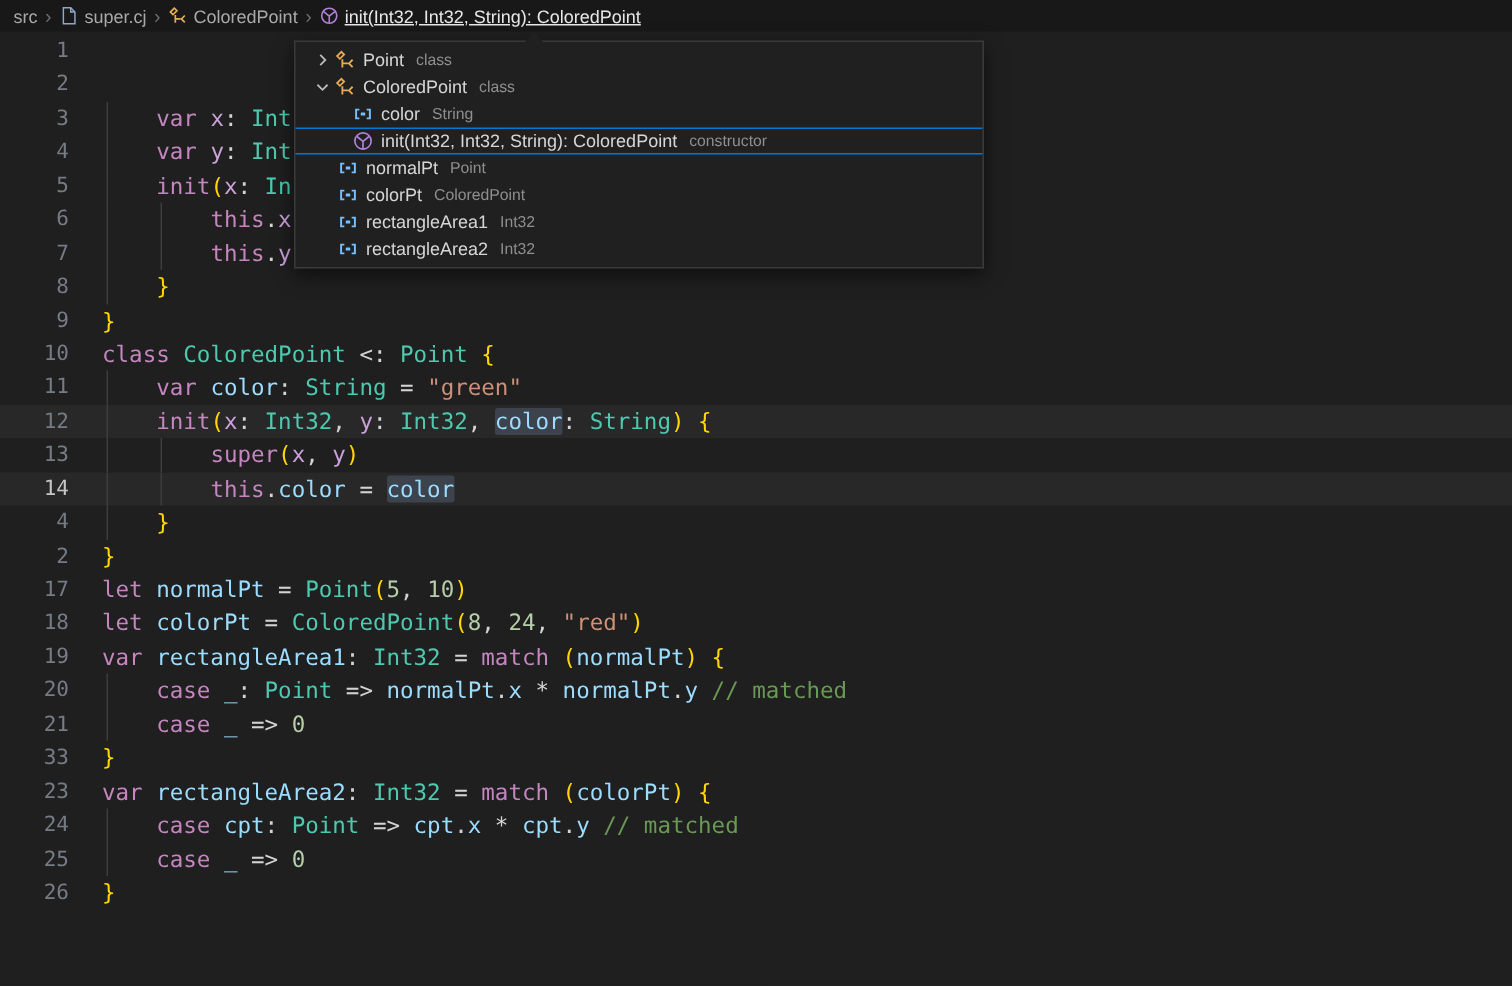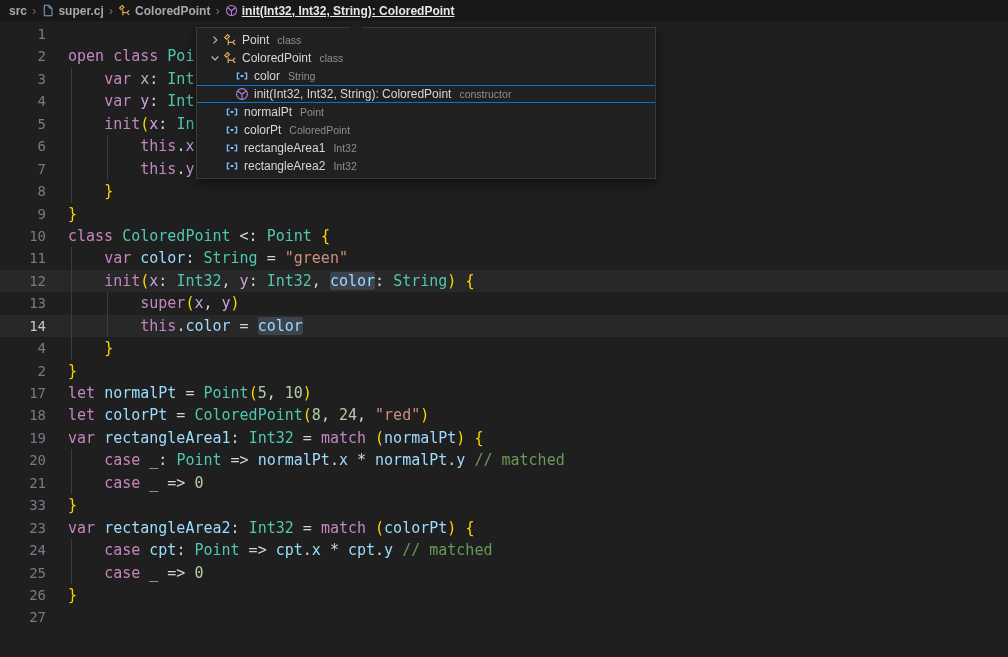--- a/index.html
+++ b/index.html
@@ -4,21 +4,21 @@
 <style>
   * { margin:0; padding:0; box-sizing:border-box; }
   html,body { width:1008px; height:657px; overflow:hidden; }
   body { background:var(--editor-bg,#1f1f1f); font-family:"Liberation Sans", sans-serif; position:relative; }
 
   
   #breadcrumb-bar { position:absolute; top:0; left:0; right:0; height:21px;
     background:var(--breadcrumb-bg,#181818); display:flex; align-items:center;
     padding-left:9px; font-size:12px; color:#9d9d9d; }
   .bc-item { display:flex; align-items:center; gap:4px; cursor:pointer; white-space:nowrap; }
-  .bc-item .bc-label { color:#a9a9a9;font-weight:bold; }
+  .bc-item .bc-label { color:#a9a9a9; }
   .bc-item.active .bc-label { color:#e7e7e7; text-decoration:underline; }
   .bc-sep { color:#6e6e6e; margin:0 5px; font-size:13px; line-height:1; }
   .bc-icon { display:flex; align-items:center; }
 
   
   #code-editor { position:absolute; top:21px; left:0; right:0; bottom:0;
     font-family:"DejaVu Sans Mono","Liberation Mono",monospace; font-size:15px; padding-top:2px; }
   .line { position:relative; height:22.45px; line-height:22.45px; white-space:pre; }
   .line.hl { background:var(--line-highlight,#282828); }
   .ln { position:absolute; left:0; width:46px; text-align:right; color:var(--line-number,#767c85); font-size:14px; }
@@ -85,21 +85,21 @@
             <path d="M8 8.3V14M8 8.3 3.4 4.6M8 8.3l4.6-3.7"></path>
           </g>
         </svg>
       </span>
       <span class="bc-label">init(Int32, Int32, String): ColoredPoint</span>
     </span>
   </div>
 
 <div id="code-editor">
     <div class="line"><span class="ln">1</span><span class="lt"></span></div>
-    <div class="line"><span class="ln">2</span><span class="lt"><span class="tok" style="color: rgb(197, 134, 192);">open</span><span class="tok" style="color: rgb(212, 212, 212);"> </span><span class="tok" style="color: rgb(197, 134, 192);">class</span><span class="tok" style="color: rgb(212, 212, 212);"> </span><span class="tok" style="color: rgb(78, 201, 176);">Poi</span></span></div>
+    <div class="line"><span class="ln">2</span></div>
     <div class="line"><div class="guide" style="left: 71px;"></div><span class="ln">3</span><span class="lt"><span class="tok" style="color: rgb(212, 212, 212);">    </span><span class="tok" style="color: rgb(197, 134, 192);">var</span><span class="tok" style="color: rgb(212, 212, 212);"> </span><span class="tok" style="color: rgb(203, 161, 219);">x</span><span class="tok" style="color: rgb(212, 212, 212);">: </span><span class="tok" style="color: rgb(78, 201, 176);">Int</span></span></div>
     <div class="line"><div class="guide" style="left: 71px;"></div><span class="ln">4</span><span class="lt"><span class="tok" style="color: rgb(212, 212, 212);">    </span><span class="tok" style="color: rgb(197, 134, 192);">var</span><span class="tok" style="color: rgb(212, 212, 212);"> </span><span class="tok" style="color: rgb(203, 161, 219);">y</span><span class="tok" style="color: rgb(212, 212, 212);">: </span><span class="tok" style="color: rgb(78, 201, 176);">Int</span></span></div>
     <div class="line"><div class="guide" style="left: 71px;"></div><span class="ln">5</span><span class="lt"><span class="tok" style="color: rgb(212, 212, 212);">    </span><span class="tok" style="color: rgb(197, 134, 192);">init</span><span class="tok" style="color: rgb(255, 215, 0);">(</span><span class="tok" style="color: rgb(203, 161, 219);">x</span><span class="tok" style="color: rgb(212, 212, 212);">: </span><span class="tok" style="color: rgb(78, 201, 176);">In</span></span></div>
     <div class="line"><div class="guide" style="left: 71px;"></div><div class="guide" style="left: 107.1px;"></div><span class="ln">6</span><span class="lt"><span class="tok" style="color: rgb(212, 212, 212);">        </span><span class="tok" style="color: rgb(197, 134, 192);">this</span><span class="tok" style="color: rgb(212, 212, 212);">.</span><span class="tok" style="color: rgb(203, 161, 219);">x</span></span></div>
     <div class="line"><div class="guide" style="left: 71px;"></div><div class="guide" style="left: 107.1px;"></div><span class="ln">7</span><span class="lt"><span class="tok" style="color: rgb(212, 212, 212);">        </span><span class="tok" style="color: rgb(197, 134, 192);">this</span><span class="tok" style="color: rgb(212, 212, 212);">.</span><span class="tok" style="color: rgb(203, 161, 219);">y</span></span></div>
     <div class="line"><div class="guide" style="left: 71px;"></div><span class="ln">8</span><span class="lt"><span class="tok" style="color: rgb(212, 212, 212);">    </span><span class="tok" style="color: rgb(255, 215, 0);">}</span></span></div>
     <div class="line"><span class="ln">9</span><span class="lt"><span class="tok" style="color: rgb(255, 215, 0);">}</span></span></div>
     <div class="line"><span class="ln">10</span><span class="lt"><span class="tok" style="color: rgb(197, 134, 192);">class</span><span class="tok" style="color: rgb(212, 212, 212);"> </span><span class="tok" style="color: rgb(78, 201, 176);">ColoredPoint</span><span class="tok" style="color: rgb(212, 212, 212);"> &lt;: </span><span class="tok" style="color: rgb(78, 201, 176);">Point</span><span class="tok" style="color: rgb(212, 212, 212);"> </span><span class="tok" style="color: rgb(255, 215, 0);">{</span></span></div>
     <div class="line"><div class="guide" style="left: 71px;"></div><span class="ln">11</span><span class="lt"><span class="tok" style="color: rgb(212, 212, 212);">    </span><span class="tok" style="color: rgb(197, 134, 192);">var</span><span class="tok" style="color: rgb(212, 212, 212);"> </span><span class="tok" style="color: rgb(156, 220, 254);">color</span><span class="tok" style="color: rgb(212, 212, 212);">: </span><span class="tok" style="color: rgb(78, 201, 176);">String</span><span class="tok" style="color: rgb(212, 212, 212);"> = </span><span class="tok" style="color: rgb(206, 145, 120);">"green"</span></span></div>
     <div class="line hl"><div class="guide" style="left: 71px;"></div><span class="ln">12</span><span class="lt"><span class="tok" style="color: rgb(212, 212, 212);">    </span><span class="tok" style="color: rgb(197, 134, 192);">init</span><span class="tok" style="color: rgb(255, 215, 0);">(</span><span class="tok" style="color: rgb(203, 161, 219);">x</span><span class="tok" style="color: rgb(212, 212, 212);">: </span><span class="tok" style="color: rgb(78, 201, 176);">Int32</span><span class="tok" style="color: rgb(212, 212, 212);">, </span><span class="tok" style="color: rgb(203, 161, 219);">y</span><span class="tok" style="color: rgb(212, 212, 212);">: </span><span class="tok" style="color: rgb(78, 201, 176);">Int32</span><span class="tok" style="color: rgb(212, 212, 212);">, </span><span class="tok wh" style="color: rgb(156, 220, 254);">color</span><span class="tok" style="color: rgb(212, 212, 212);">: </span><span class="tok" style="color: rgb(78, 201, 176);">String</span><span class="tok" style="color: rgb(255, 215, 0);">)</span><span class="tok" style="color: rgb(212, 212, 212);"> </span><span class="tok" style="color: rgb(255, 215, 0);">{</span></span></div>
@@ -110,21 +110,20 @@
     <div class="line"><span class="ln">17</span><span class="lt"><span class="tok" style="color: rgb(197, 134, 192);">let</span><span class="tok" style="color: rgb(212, 212, 212);"> </span><span class="tok" style="color: rgb(156, 220, 254);">normalPt</span><span class="tok" style="color: rgb(212, 212, 212);"> = </span><span class="tok" style="color: rgb(78, 201, 176);">Point</span><span class="tok" style="color: rgb(255, 215, 0);">(</span><span class="tok" style="color: rgb(181, 206, 168);">5</span><span class="tok" style="color: rgb(212, 212, 212);">, </span><span class="tok" style="color: rgb(181, 206, 168);">10</span><span class="tok" style="color: rgb(255, 215, 0);">)</span></span></div>
     <div class="line"><span class="ln">18</span><span class="lt"><span class="tok" style="color: rgb(197, 134, 192);">let</span><span class="tok" style="color: rgb(212, 212, 212);"> </span><span class="tok" style="color: rgb(156, 220, 254);">colorPt</span><span class="tok" style="color: rgb(212, 212, 212);"> = </span><span class="tok" style="color: rgb(78, 201, 176);">ColoredPoint</span><span class="tok" style="color: rgb(255, 215, 0);">(</span><span class="tok" style="color: rgb(181, 206, 168);">8</span><span class="tok" style="color: rgb(212, 212, 212);">, </span><span class="tok" style="color: rgb(181, 206, 168);">24</span><span class="tok" style="color: rgb(212, 212, 212);">, </span><span class="tok" style="color: rgb(206, 145, 120);">"red"</span><span class="tok" style="color: rgb(255, 215, 0);">)</span></span></div>
     <div class="line"><span class="ln">19</span><span class="lt"><span class="tok" style="color: rgb(197, 134, 192);">var</span><span class="tok" style="color: rgb(212, 212, 212);"> </span><span class="tok" style="color: rgb(156, 220, 254);">rectangleArea1</span><span class="tok" style="color: rgb(212, 212, 212);">: </span><span class="tok" style="color: rgb(78, 201, 176);">Int32</span><span class="tok" style="color: rgb(212, 212, 212);"> = </span><span class="tok" style="color: rgb(197, 134, 192);">match</span><span class="tok" style="color: rgb(212, 212, 212);"> </span><span class="tok" style="color: rgb(255, 215, 0);">(</span><span class="tok" style="color: rgb(156, 220, 254);">normalPt</span><span class="tok" style="color: rgb(255, 215, 0);">)</span><span class="tok" style="color: rgb(212, 212, 212);"> </span><span class="tok" style="color: rgb(255, 215, 0);">{</span></span></div>
     <div class="line"><div class="guide" style="left: 71px;"></div><span class="ln">20</span><span class="lt"><span class="tok" style="color: rgb(212, 212, 212);">    </span><span class="tok" style="color: rgb(197, 134, 192);">case</span><span class="tok" style="color: rgb(212, 212, 212);"> </span><span class="tok" style="color: rgb(156, 220, 254);">_</span><span class="tok" style="color: rgb(212, 212, 212);">: </span><span class="tok" style="color: rgb(78, 201, 176);">Point</span><span class="tok" style="color: rgb(212, 212, 212);"> =&gt; </span><span class="tok" style="color: rgb(156, 220, 254);">normalPt</span><span class="tok" style="color: rgb(212, 212, 212);">.</span><span class="tok" style="color: rgb(156, 220, 254);">x</span><span class="tok" style="color: rgb(212, 212, 212);"> * </span><span class="tok" style="color: rgb(156, 220, 254);">normalPt</span><span class="tok" style="color: rgb(212, 212, 212);">.</span><span class="tok" style="color: rgb(156, 220, 254);">y</span><span class="tok" style="color: rgb(212, 212, 212);"> </span><span class="tok" style="color: rgb(106, 153, 85);">// matched</span></span></div>
     <div class="line"><div class="guide" style="left: 71px;"></div><span class="ln">21</span><span class="lt"><span class="tok" style="color: rgb(212, 212, 212);">    </span><span class="tok" style="color: rgb(197, 134, 192);">case</span><span class="tok" style="color: rgb(212, 212, 212);"> </span><span class="tok" style="color: rgb(156, 220, 254);">_</span><span class="tok" style="color: rgb(212, 212, 212);"> =&gt; </span><span class="tok" style="color: rgb(181, 206, 168);">0</span></span></div>
     <div class="line"><span class="ln">33</span><span class="lt"><span class="tok" style="color: rgb(255, 215, 0);">}</span></span></div>
     <div class="line"><span class="ln">23</span><span class="lt"><span class="tok" style="color: rgb(197, 134, 192);">var</span><span class="tok" style="color: rgb(212, 212, 212);"> </span><span class="tok" style="color: rgb(156, 220, 254);">rectangleArea2</span><span class="tok" style="color: rgb(212, 212, 212);">: </span><span class="tok" style="color: rgb(78, 201, 176);">Int32</span><span class="tok" style="color: rgb(212, 212, 212);"> = </span><span class="tok" style="color: rgb(197, 134, 192);">match</span><span class="tok" style="color: rgb(212, 212, 212);"> </span><span class="tok" style="color: rgb(255, 215, 0);">(</span><span class="tok" style="color: rgb(156, 220, 254);">colorPt</span><span class="tok" style="color: rgb(255, 215, 0);">)</span><span class="tok" style="color: rgb(212, 212, 212);"> </span><span class="tok" style="color: rgb(255, 215, 0);">{</span></span></div>
     <div class="line"><div class="guide" style="left: 71px;"></div><span class="ln">24</span><span class="lt"><span class="tok" style="color: rgb(212, 212, 212);">    </span><span class="tok" style="color: rgb(197, 134, 192);">case</span><span class="tok" style="color: rgb(212, 212, 212);"> </span><span class="tok" style="color: rgb(156, 220, 254);">cpt</span><span class="tok" style="color: rgb(212, 212, 212);">: </span><span class="tok" style="color: rgb(78, 201, 176);">Point</span><span class="tok" style="color: rgb(212, 212, 212);"> =&gt; </span><span class="tok" style="color: rgb(156, 220, 254);">cpt</span><span class="tok" style="color: rgb(212, 212, 212);">.</span><span class="tok" style="color: rgb(156, 220, 254);">x</span><span class="tok" style="color: rgb(212, 212, 212);"> * </span><span class="tok" style="color: rgb(156, 220, 254);">cpt</span><span class="tok" style="color: rgb(212, 212, 212);">.</span><span class="tok" style="color: rgb(156, 220, 254);">y</span><span class="tok" style="color: rgb(212, 212, 212);"> </span><span class="tok" style="color: rgb(106, 153, 85);">// matched</span></span></div>
     <div class="line"><div class="guide" style="left: 71px;"></div><span class="ln">25</span><span class="lt"><span class="tok" style="color: rgb(212, 212, 212);">    </span><span class="tok" style="color: rgb(197, 134, 192);">case</span><span class="tok" style="color: rgb(212, 212, 212);"> </span><span class="tok" style="color: rgb(156, 220, 254);">_</span><span class="tok" style="color: rgb(212, 212, 212);"> =&gt; </span><span class="tok" style="color: rgb(181, 206, 168);">0</span></span></div>
     <div class="line"><span class="ln">26</span><span class="lt"><span class="tok" style="color: rgb(255, 215, 0);">}</span></span></div>
-    <div class="line"><span class="ln">27</span><span class="lt"></span></div>
   </div>
 
 <div id="symbol-picker-dropdown">
   <div class="dd-notch"></div>
 <div class="dd-row" style="padding-left: 10px;">
       <span class="twistie">
         <svg width="12" height="12" viewBox="0 0 16 16">
           <path fill="none" stroke="#bbbbbb" stroke-width="1.6" d="M6 3.5 10.5 8 6 12.5"></path>
         </svg>
       </span>

